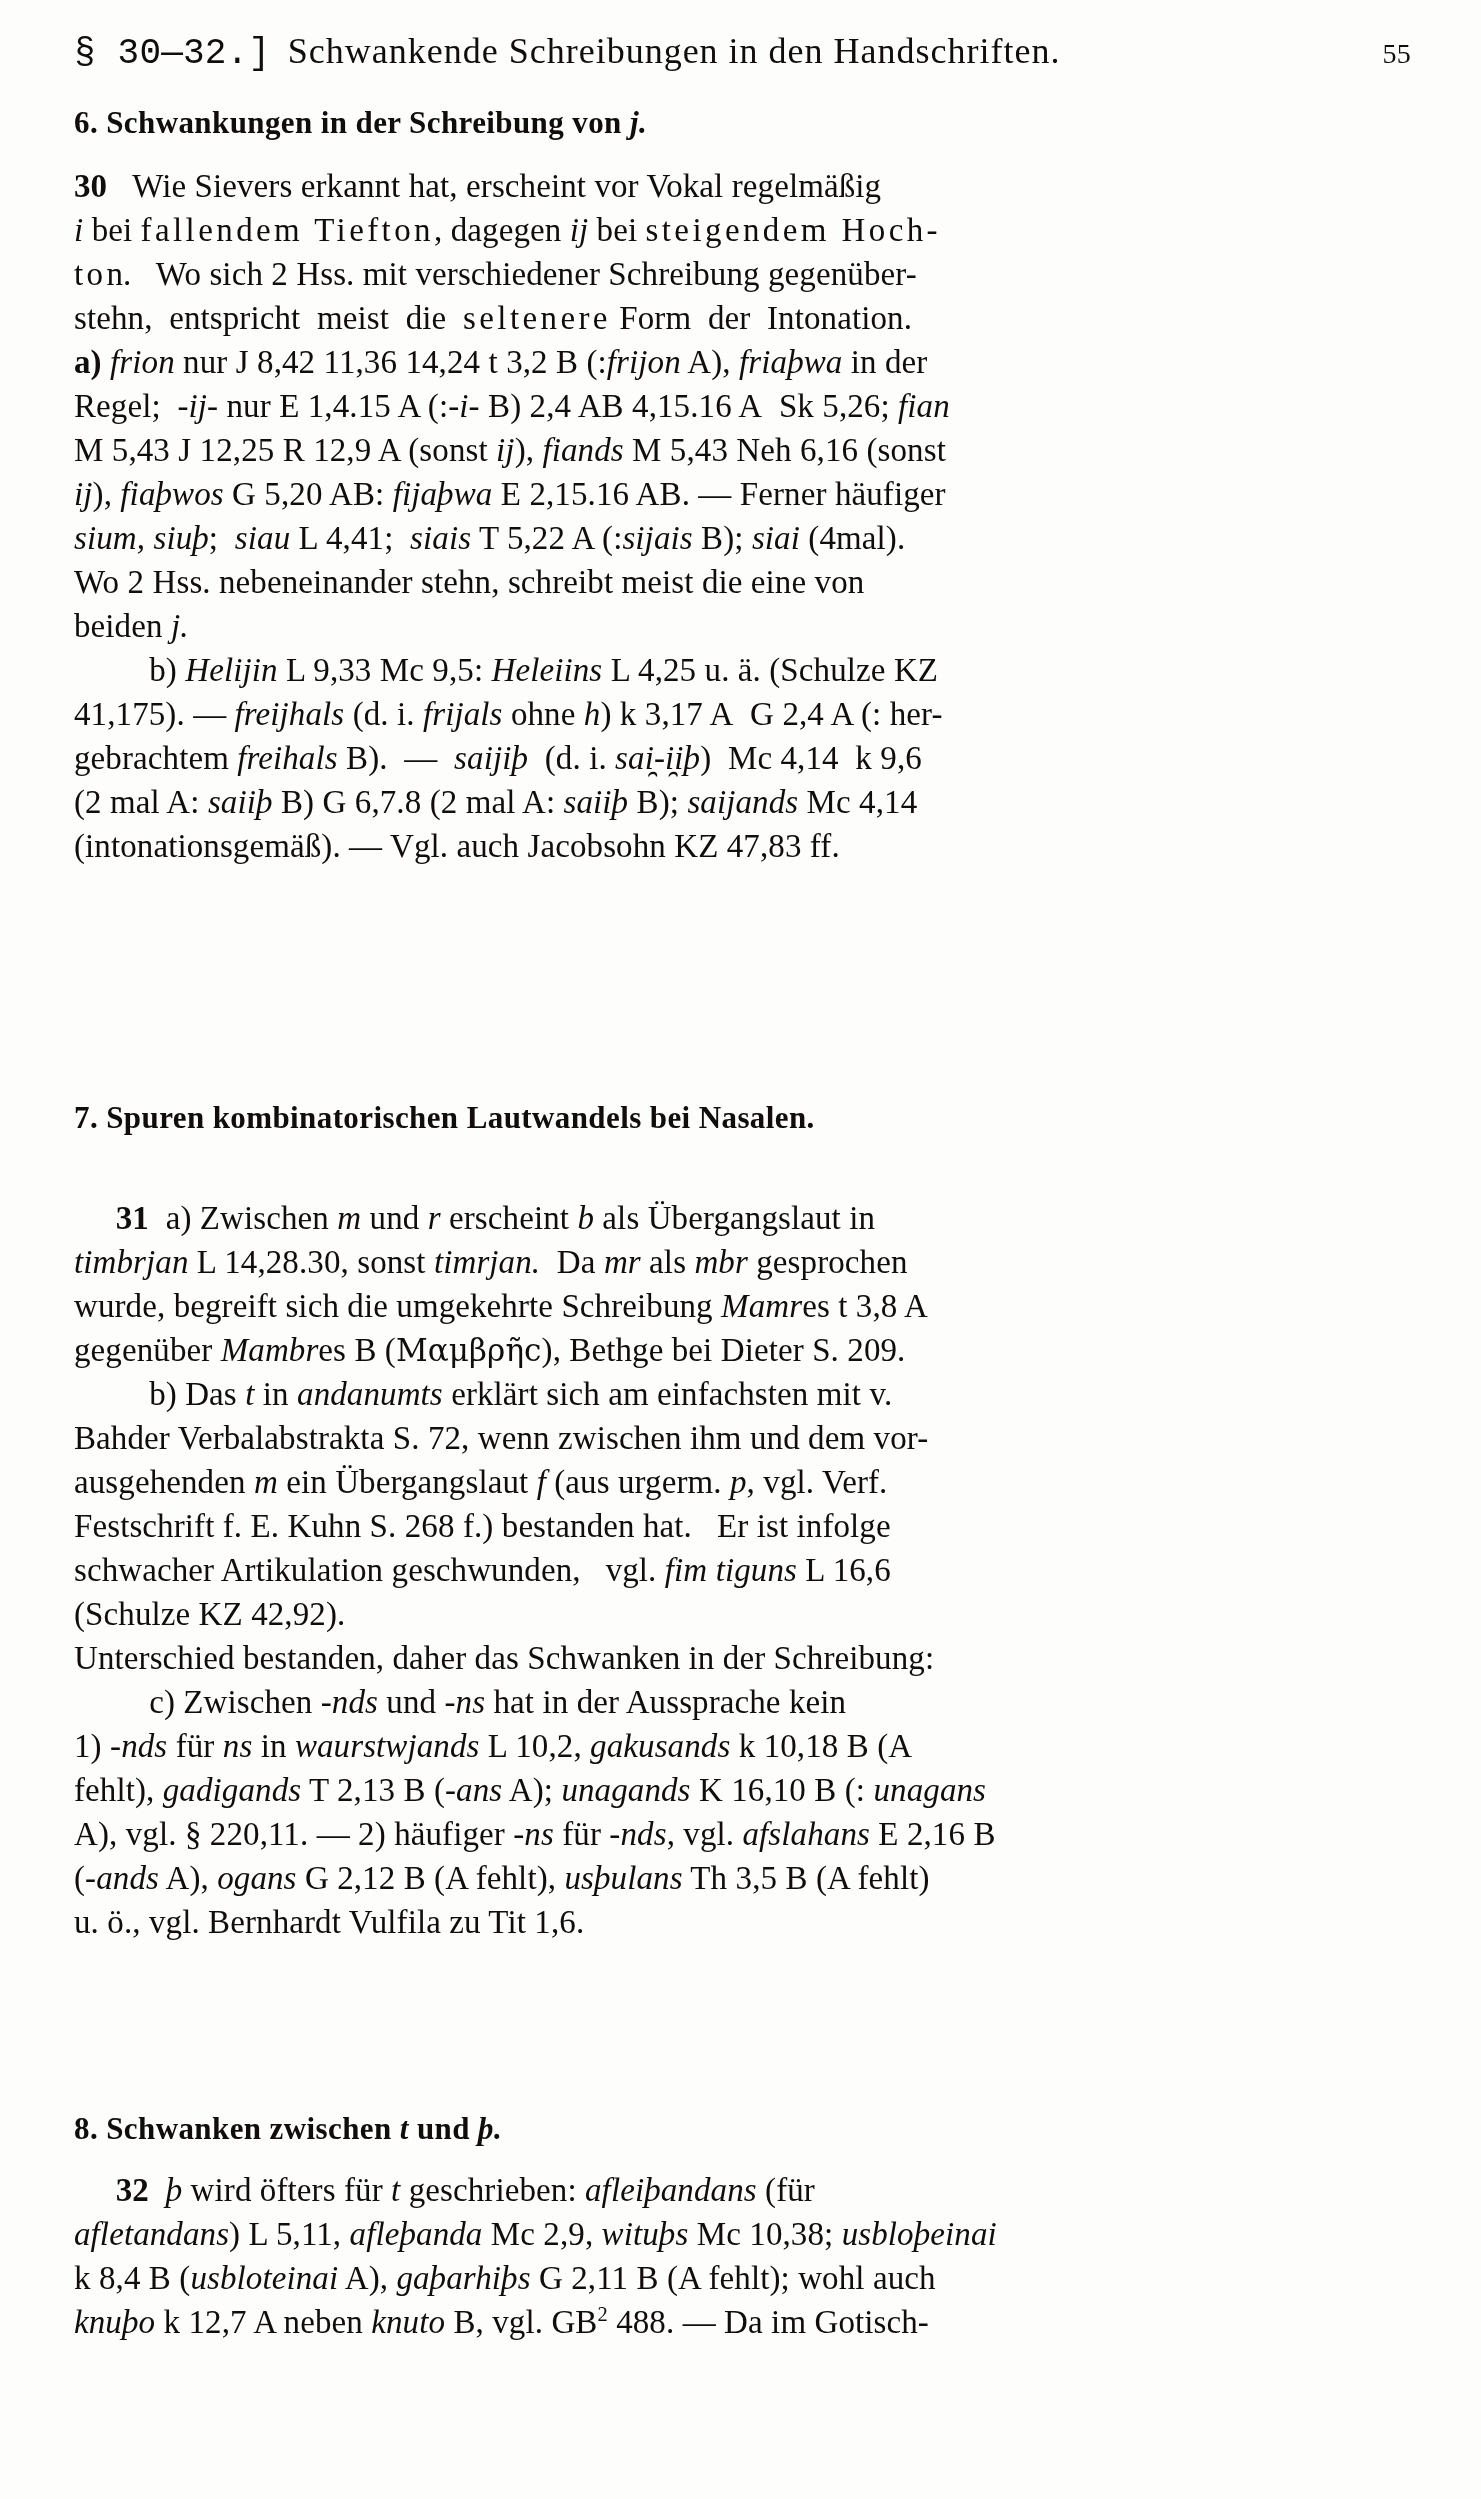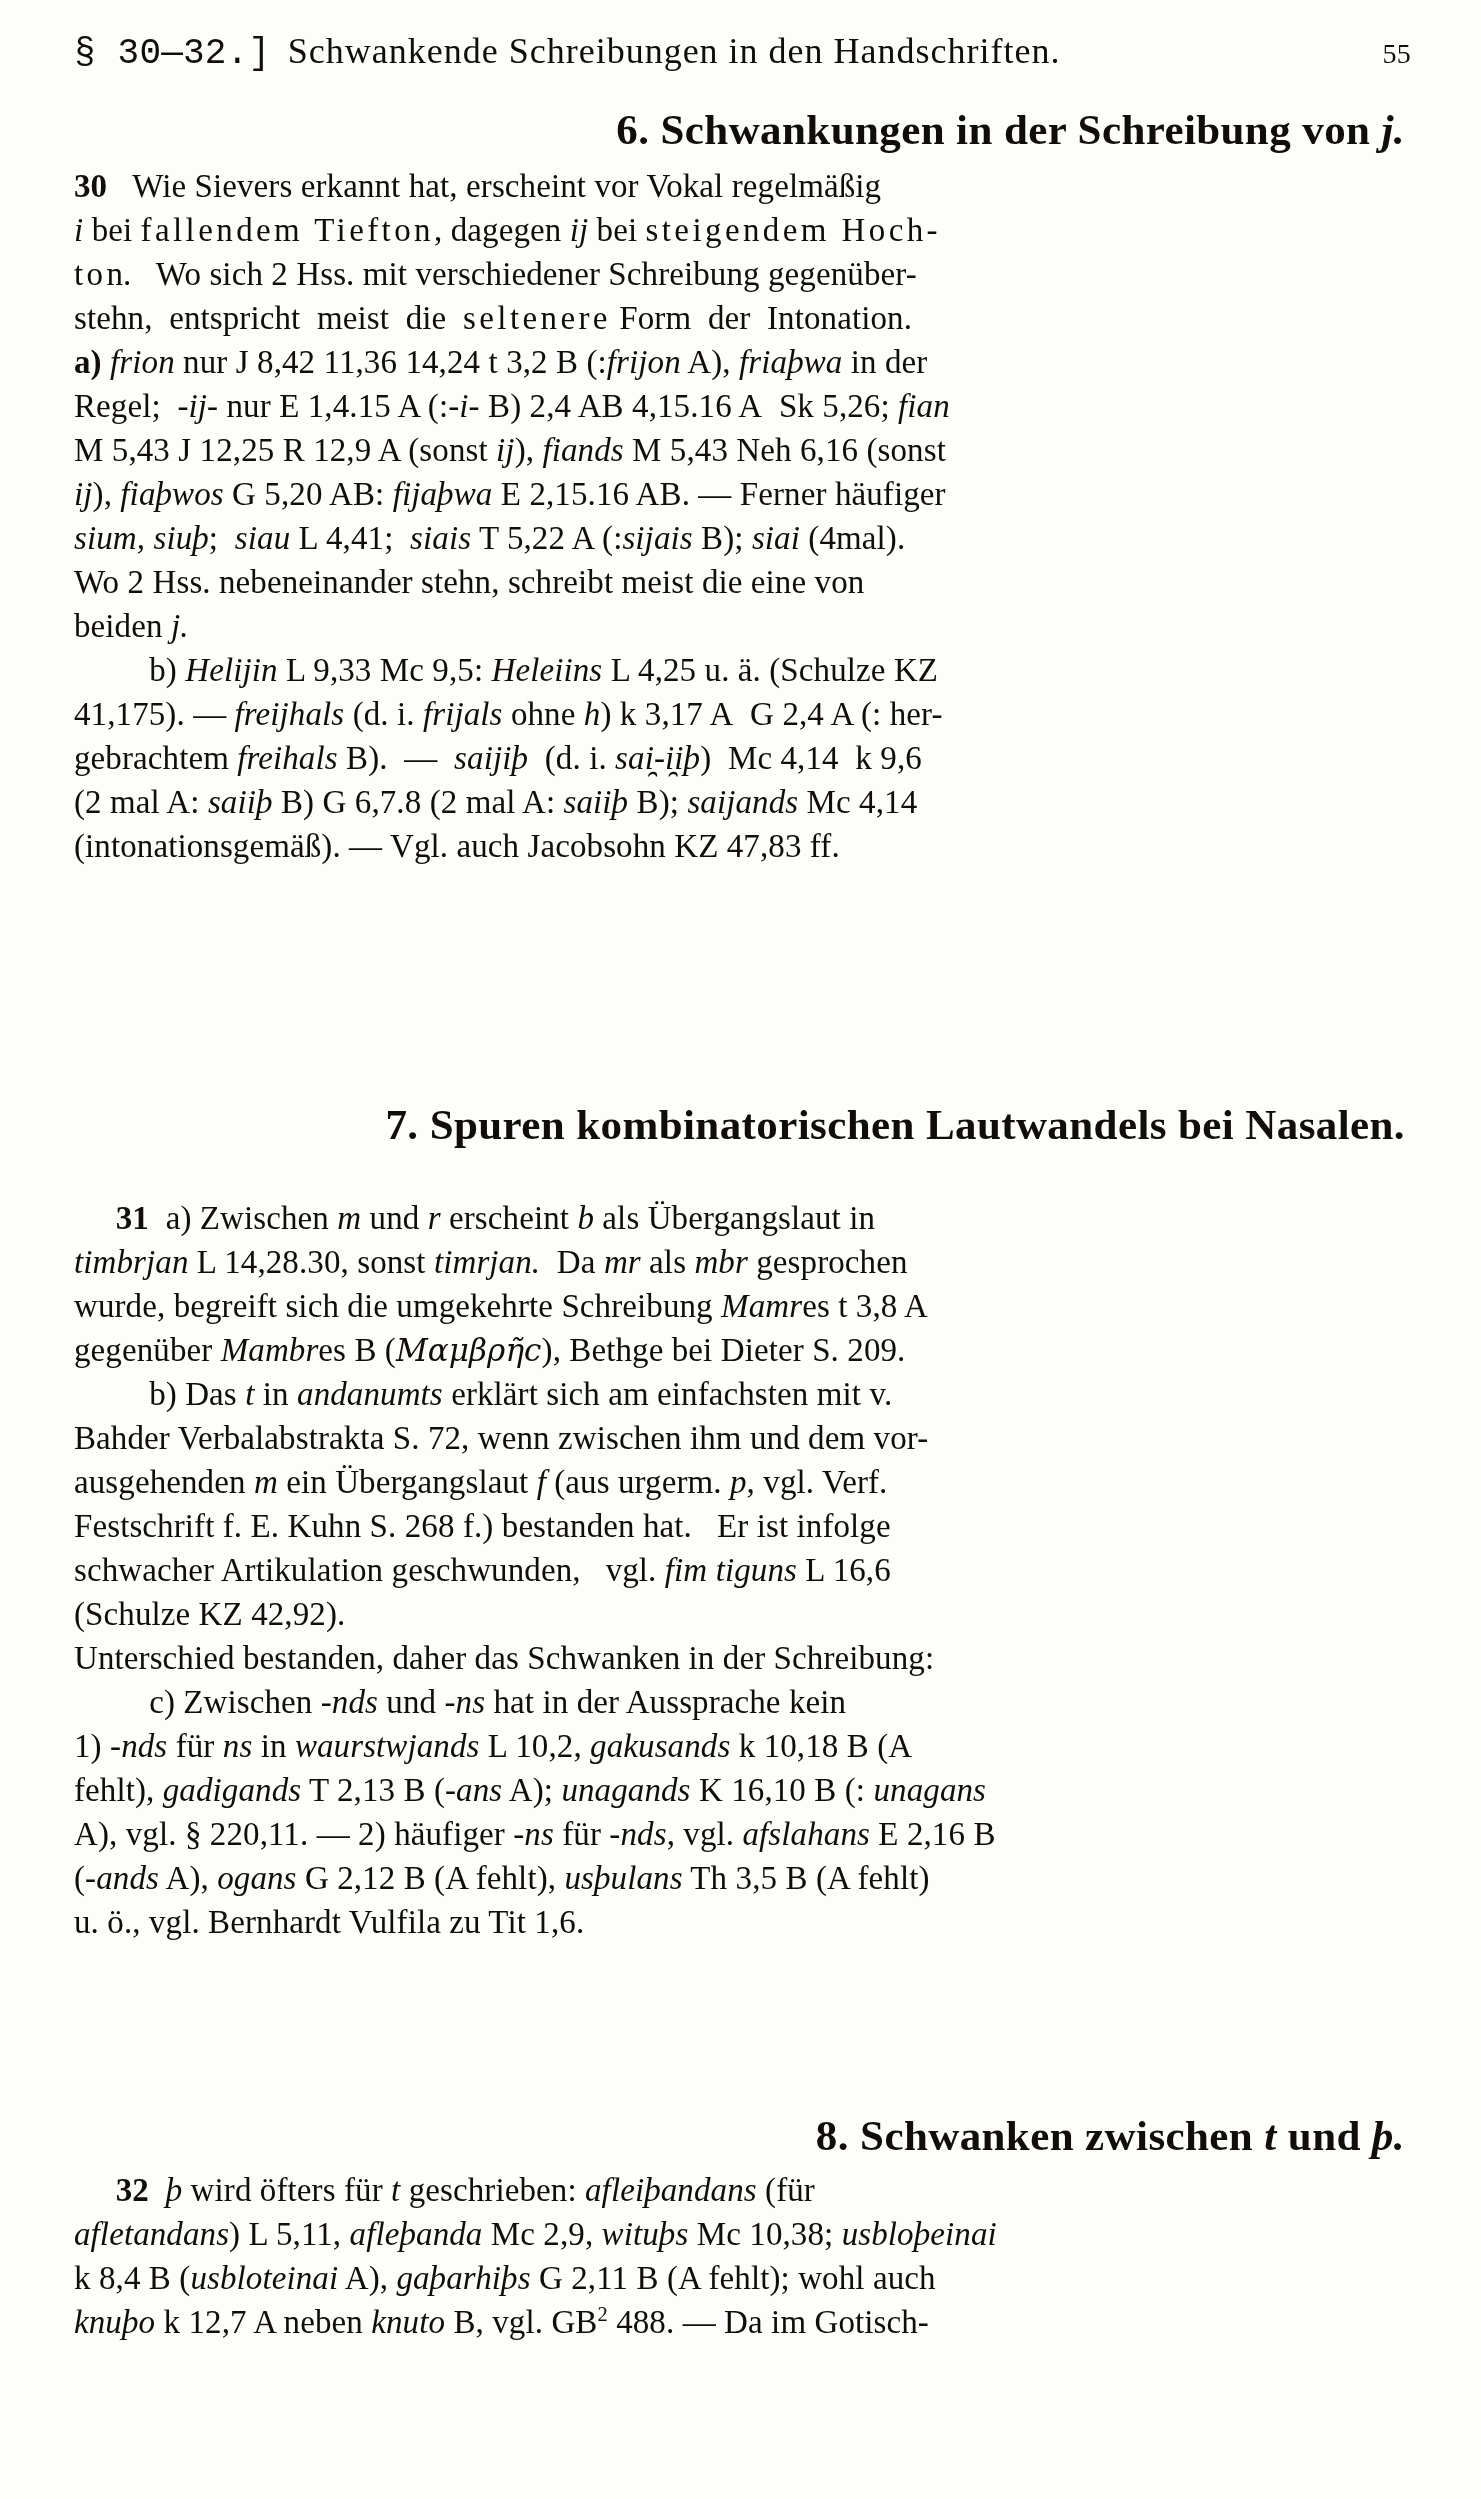--- a/index.html
+++ b/index.html
@@ -46,23 +46,23 @@
     letter-spacing: 1px;
   }
   .rh-folio {
     margin-left: auto;
     font-weight: 400;
     font-size: 28px;
   }
 
   
   .sec-head {
-    text-align: right;
+    text-align: left;
     font-weight: 700;
-    font-size: 43px;
+    font-size: 31px;
     letter-spacing: 0.4px;
     white-space: nowrap;
   }
   .sec-head .ital {
     font-style: italic;
     font-weight: 700;
   }
 
   
   .block {
@@ -84,21 +84,20 @@
     font-style: italic;
   }
   b, .b {
     font-weight: 700;
   }
   .sp {
     letter-spacing: 3.4px;
   }
   .gk {
     font-family: "DejaVu Serif", serif;
-    font-style: italic;
     font-size: 31px;
   }
   sup {
     font-size: 0.62em;
     vertical-align: super;
     line-height: 0;
   }
 </style>
 </head>
 <body>

